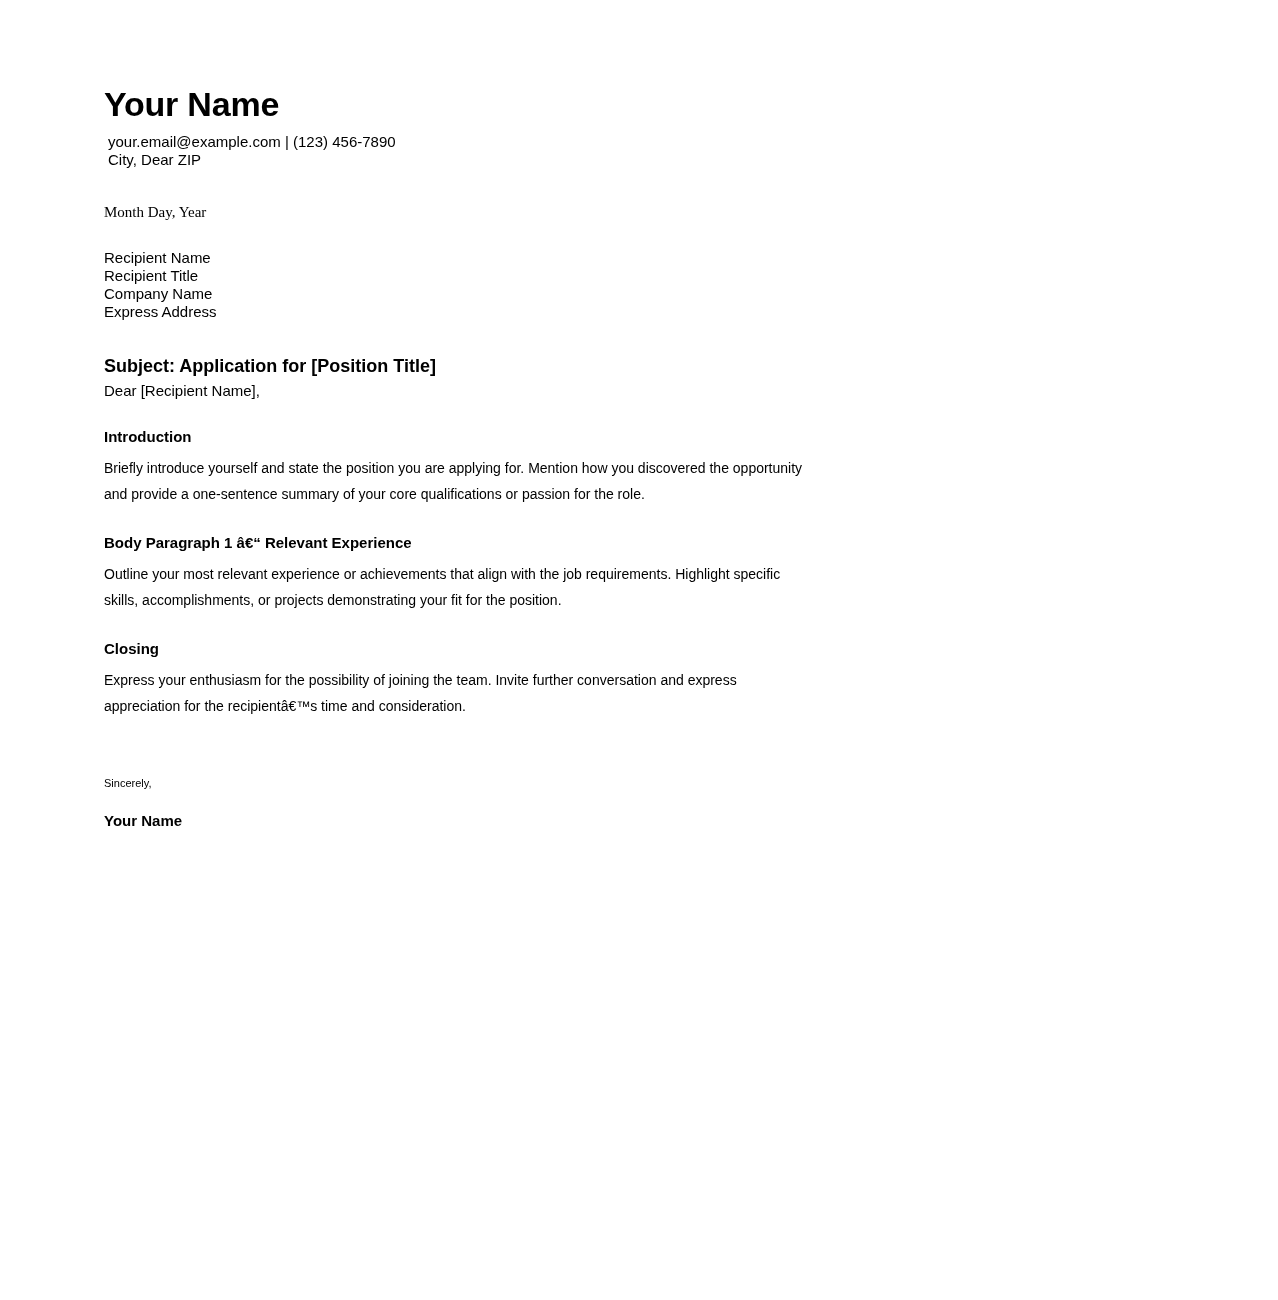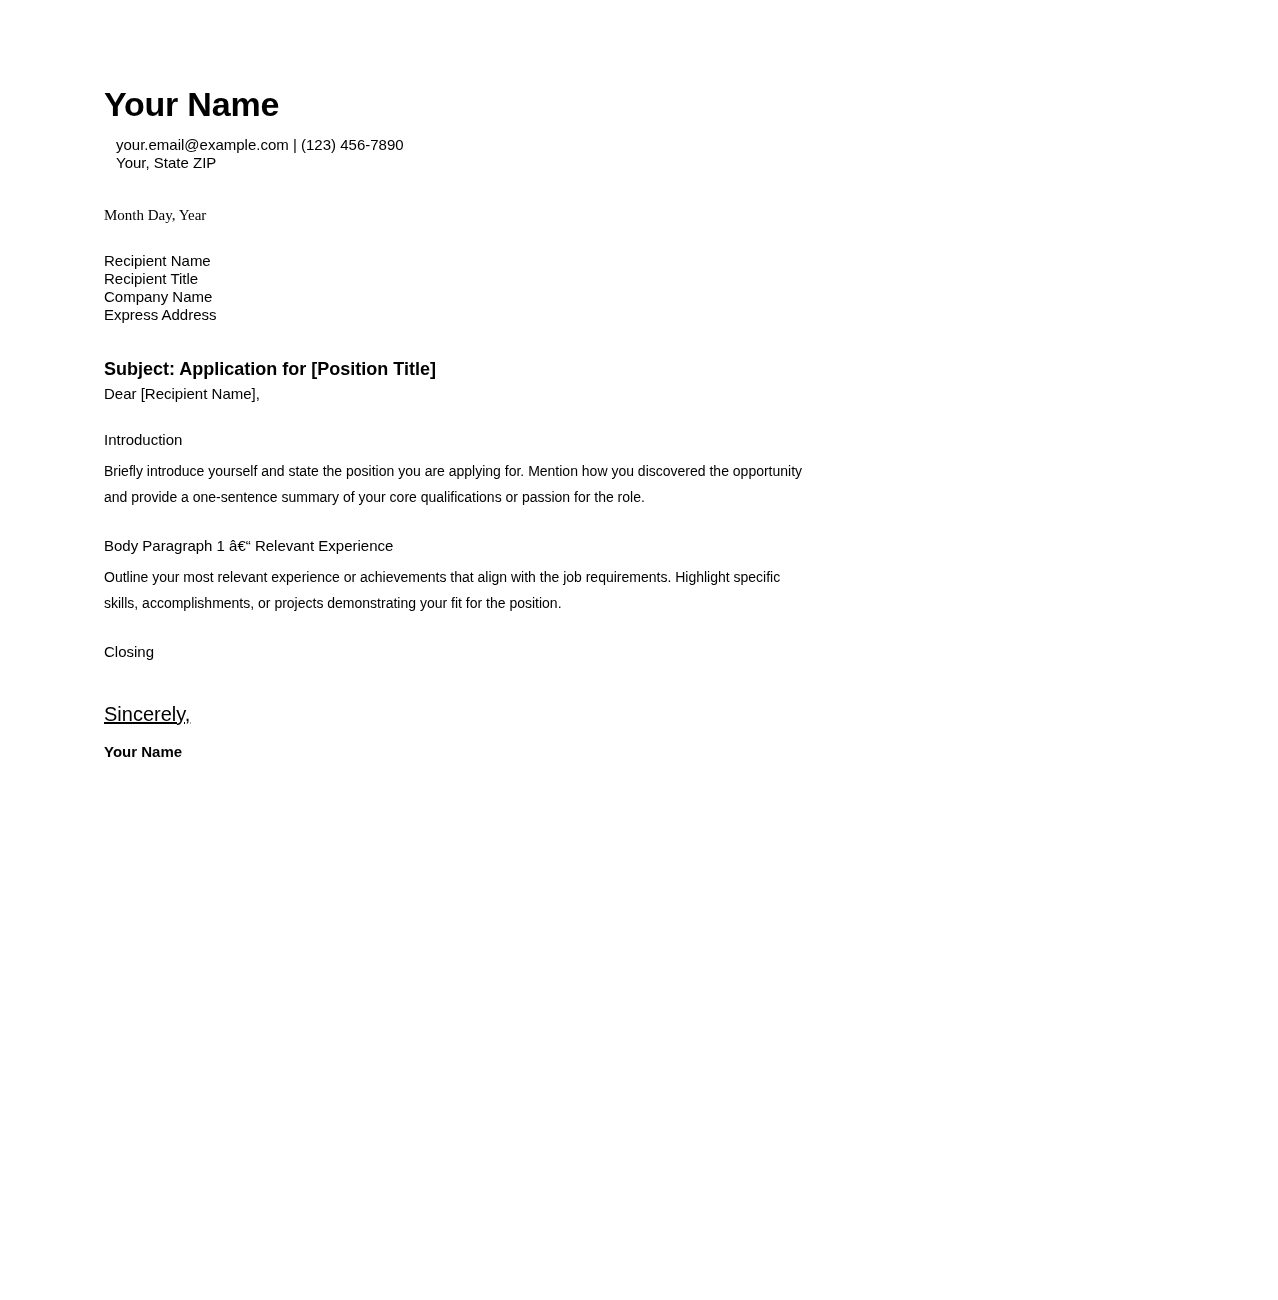--- a/index.html
+++ b/index.html
@@ -36,21 +36,21 @@
     font-size: 34px;
     font-weight: bold;
     line-height: 40px;
     letter-spacing: -0.2px;
     margin: 0 0 9px 0;
   }
 
   .contact-block {
     font-size: 15px;
     line-height: 18px;
-    margin: 12px;
+    margin: 4px;
   }
   .contact-line { display: block; white-space: pre; }
 
   .date-line {
     font-size: 15px;
     line-height: 18px;
     margin: 34px 0 0 0;
     font-family: Liberation Serif, serif;
   }
 
@@ -74,40 +74,39 @@
     margin: 4px 0 0 0;
   }
 
   
   .section { margin: 0; }
 
   .section-heading {
     font-family: "Liberation Sans Narrow", "Liberation Sans", "DejaVu Sans Condensed", sans-serif;
     font-stretch: condensed;
     font-size: 15px;
-    font-weight: normal;
+    font-weight: bold;
     line-height: 20px;
     margin: 26px 0 0 0;
   }
 
   .section-body {
     font-family: "Liberation Sans Narrow", "Liberation Sans", "DejaVu Sans Condensed", sans-serif;
     font-stretch: condensed;
     font-size: 14px;
     font-weight: normal;
     line-height: 26px;
     margin: 8px 0 0 0;
     width: 700px;
   }
 
   .signoff {
-    font-size: 20px;
+    font-size: 11px;
     line-height: 20px;
-    margin: 42px 0 0 0;
-    text-decoration: underline;
+    margin: 54px 0 0 0;
   }
 
   .signature-name {
     font-family: "Liberation Sans Narrow", "Liberation Sans", "DejaVu Sans Condensed", sans-serif;
     font-stretch: condensed;
     font-size: 15px;
     font-weight: bold;
     line-height: 20px;
     margin: 18px 0 0 0;
   }
@@ -115,21 +114,21 @@
 </head>
 <body>
 
 <div class="page">
   <div class="letter">
 
     <h1 class="sender-name">Your Name</h1>
 
     <div class="contact-block">
       <span class="contact-line">your.email@example.com | (123) 456-7890</span>
-      <span class="contact-line">Your, State ZIP</span>
+      <span class="contact-line">City, Dear ZIP</span>
     </div>
 
     <div class="date-line">Month Day, Year</div>
 
     <div class="recipient-block">
       <span class="recipient-line">Recipient Name</span>
       <span class="recipient-line">Recipient Title</span>
       <span class="recipient-line">Company Name</span>
       <span class="recipient-line">Express Address</span>
     </div>
@@ -144,20 +143,21 @@
     </div>
 
     <div class="section">
       <div class="section-heading">Body Paragraph 1 â€“ Relevant Experience</div>
       <p class="section-body">Outline your most relevant experience or achievements that align with the job requirements. Highlight specific skills, accomplishments, or projects demonstrating your fit for the position.</p>
     </div>
 
 
     <div class="section">
       <div class="section-heading">Closing</div>
+      <p class="section-body">Express your enthusiasm for the possibility of joining the team. Invite further conversation and express appreciation for the recipientâ€™s time and consideration.</p>
     </div>
 
     <div class="signoff">Sincerely,</div>
 
     <div class="signature-name">Your Name</div>
 
   </div>
 </div>
 
 </body></html>

